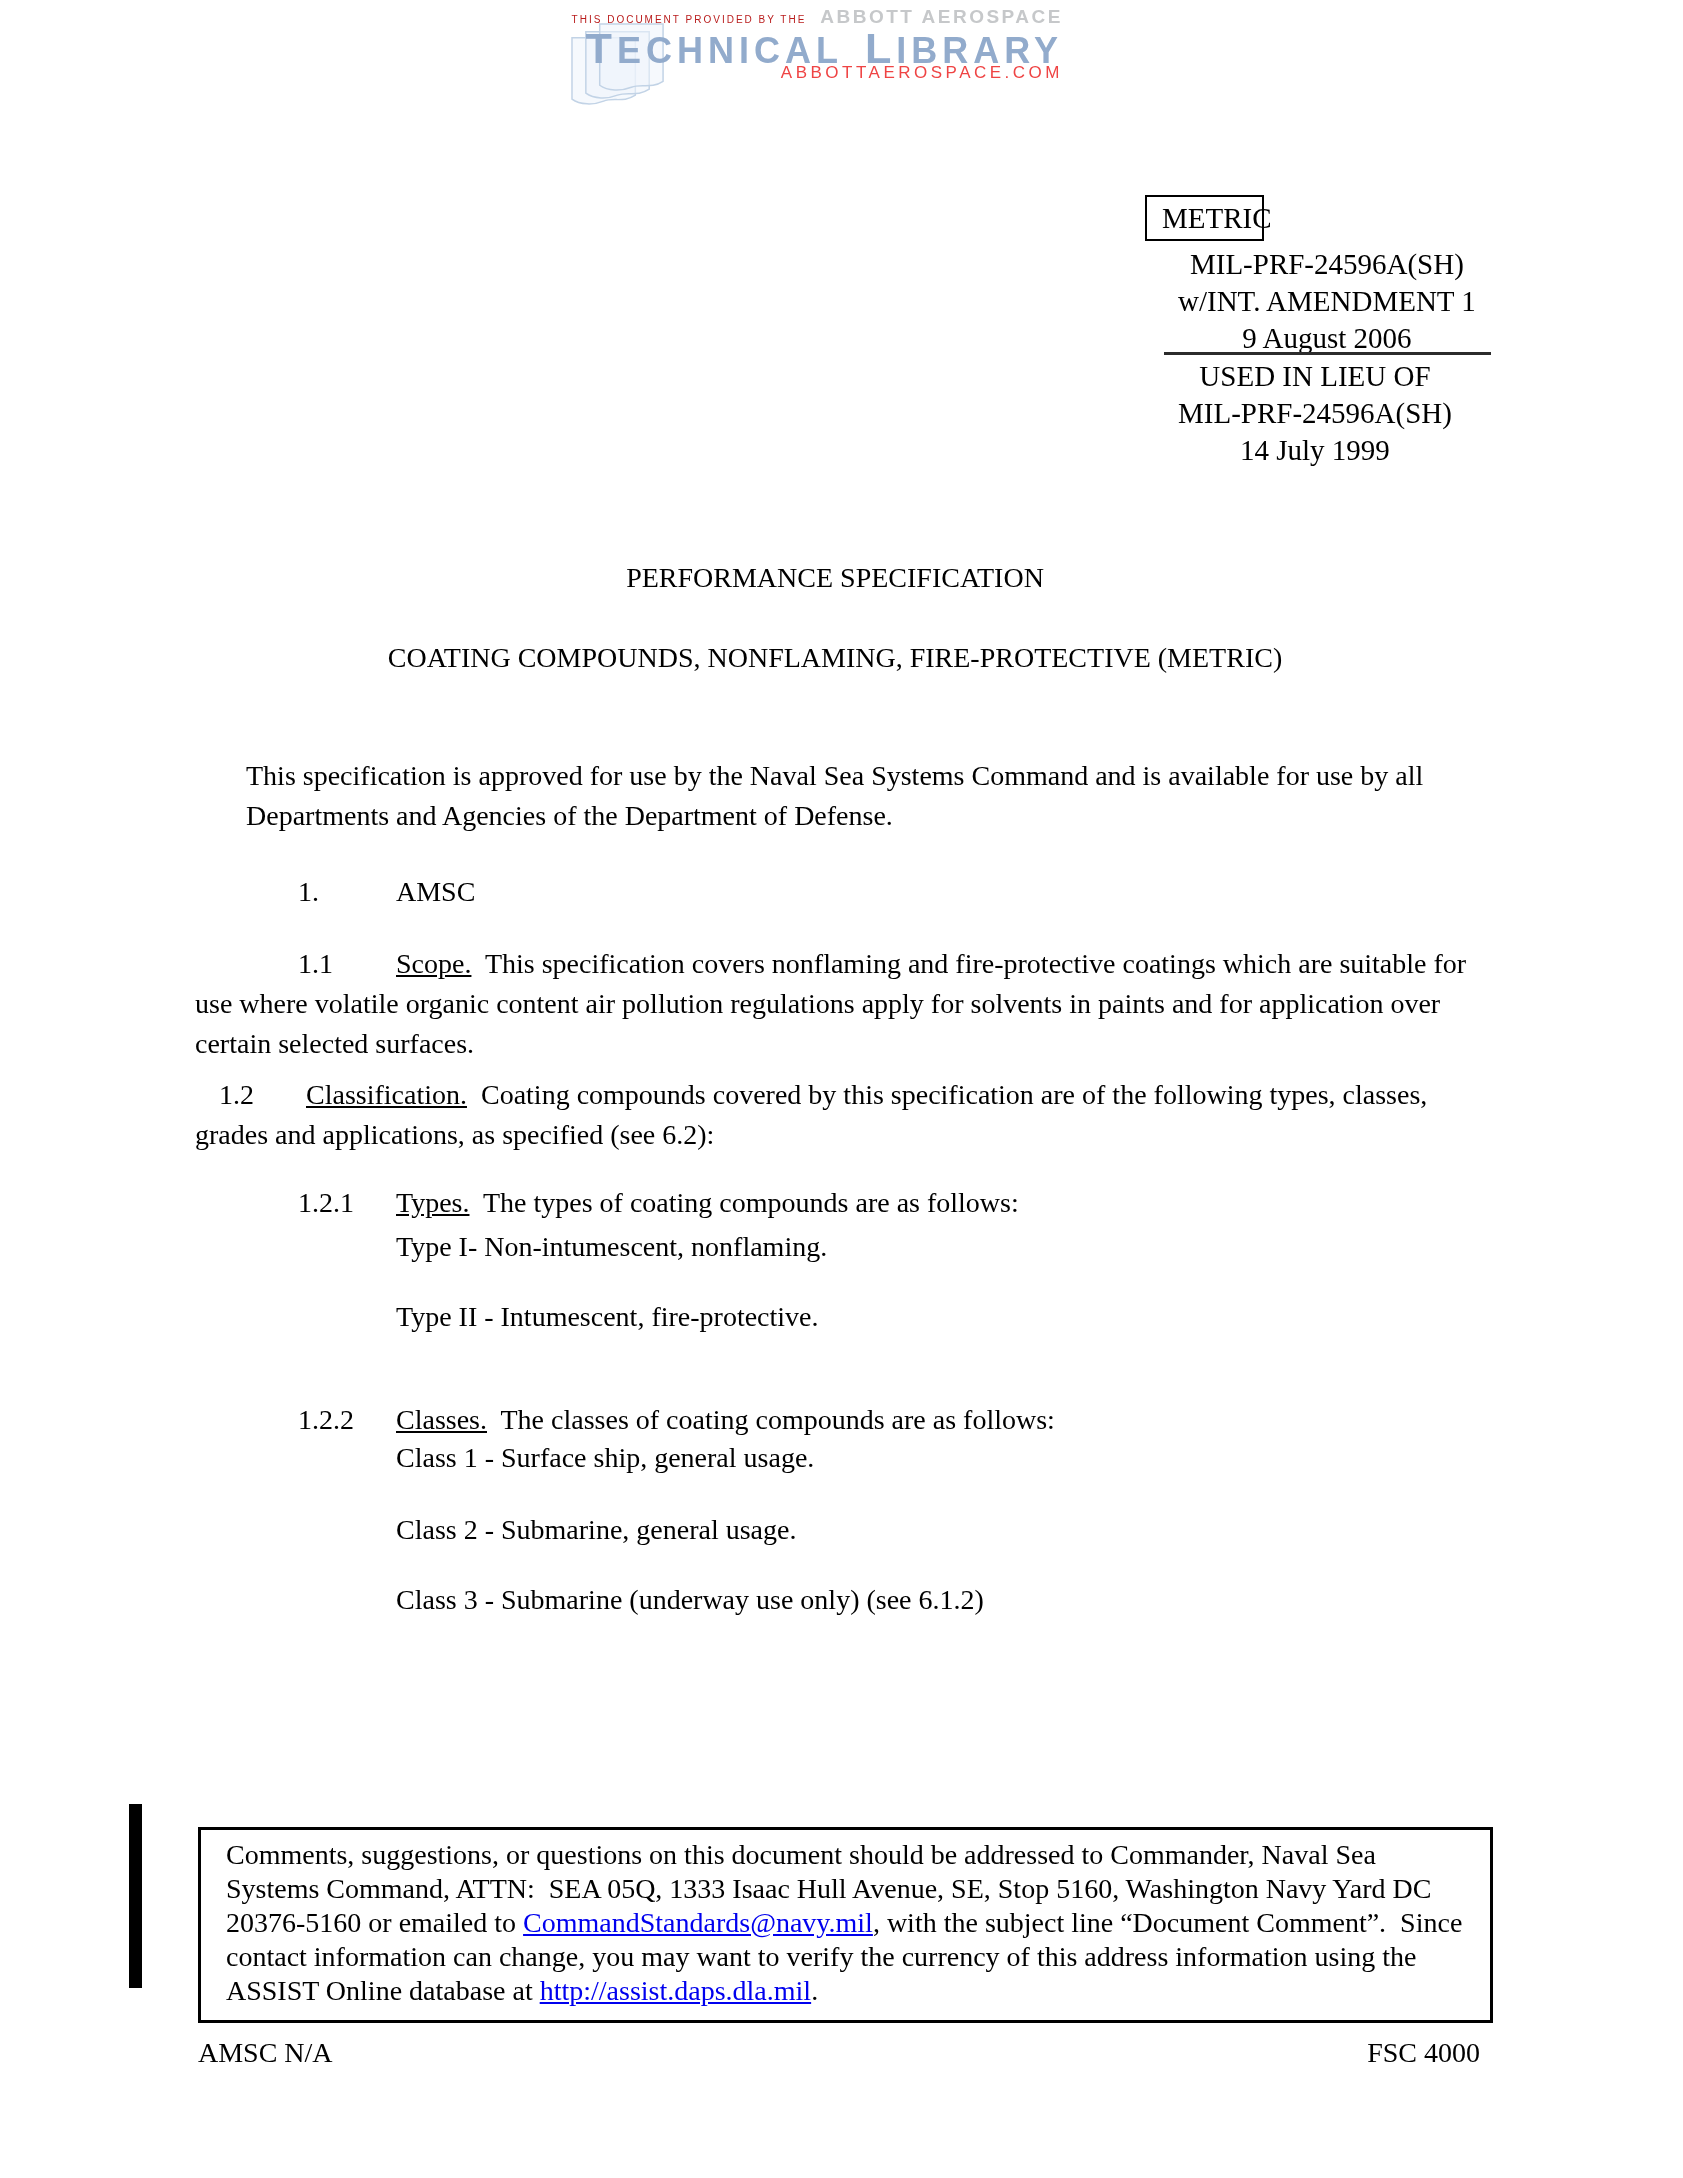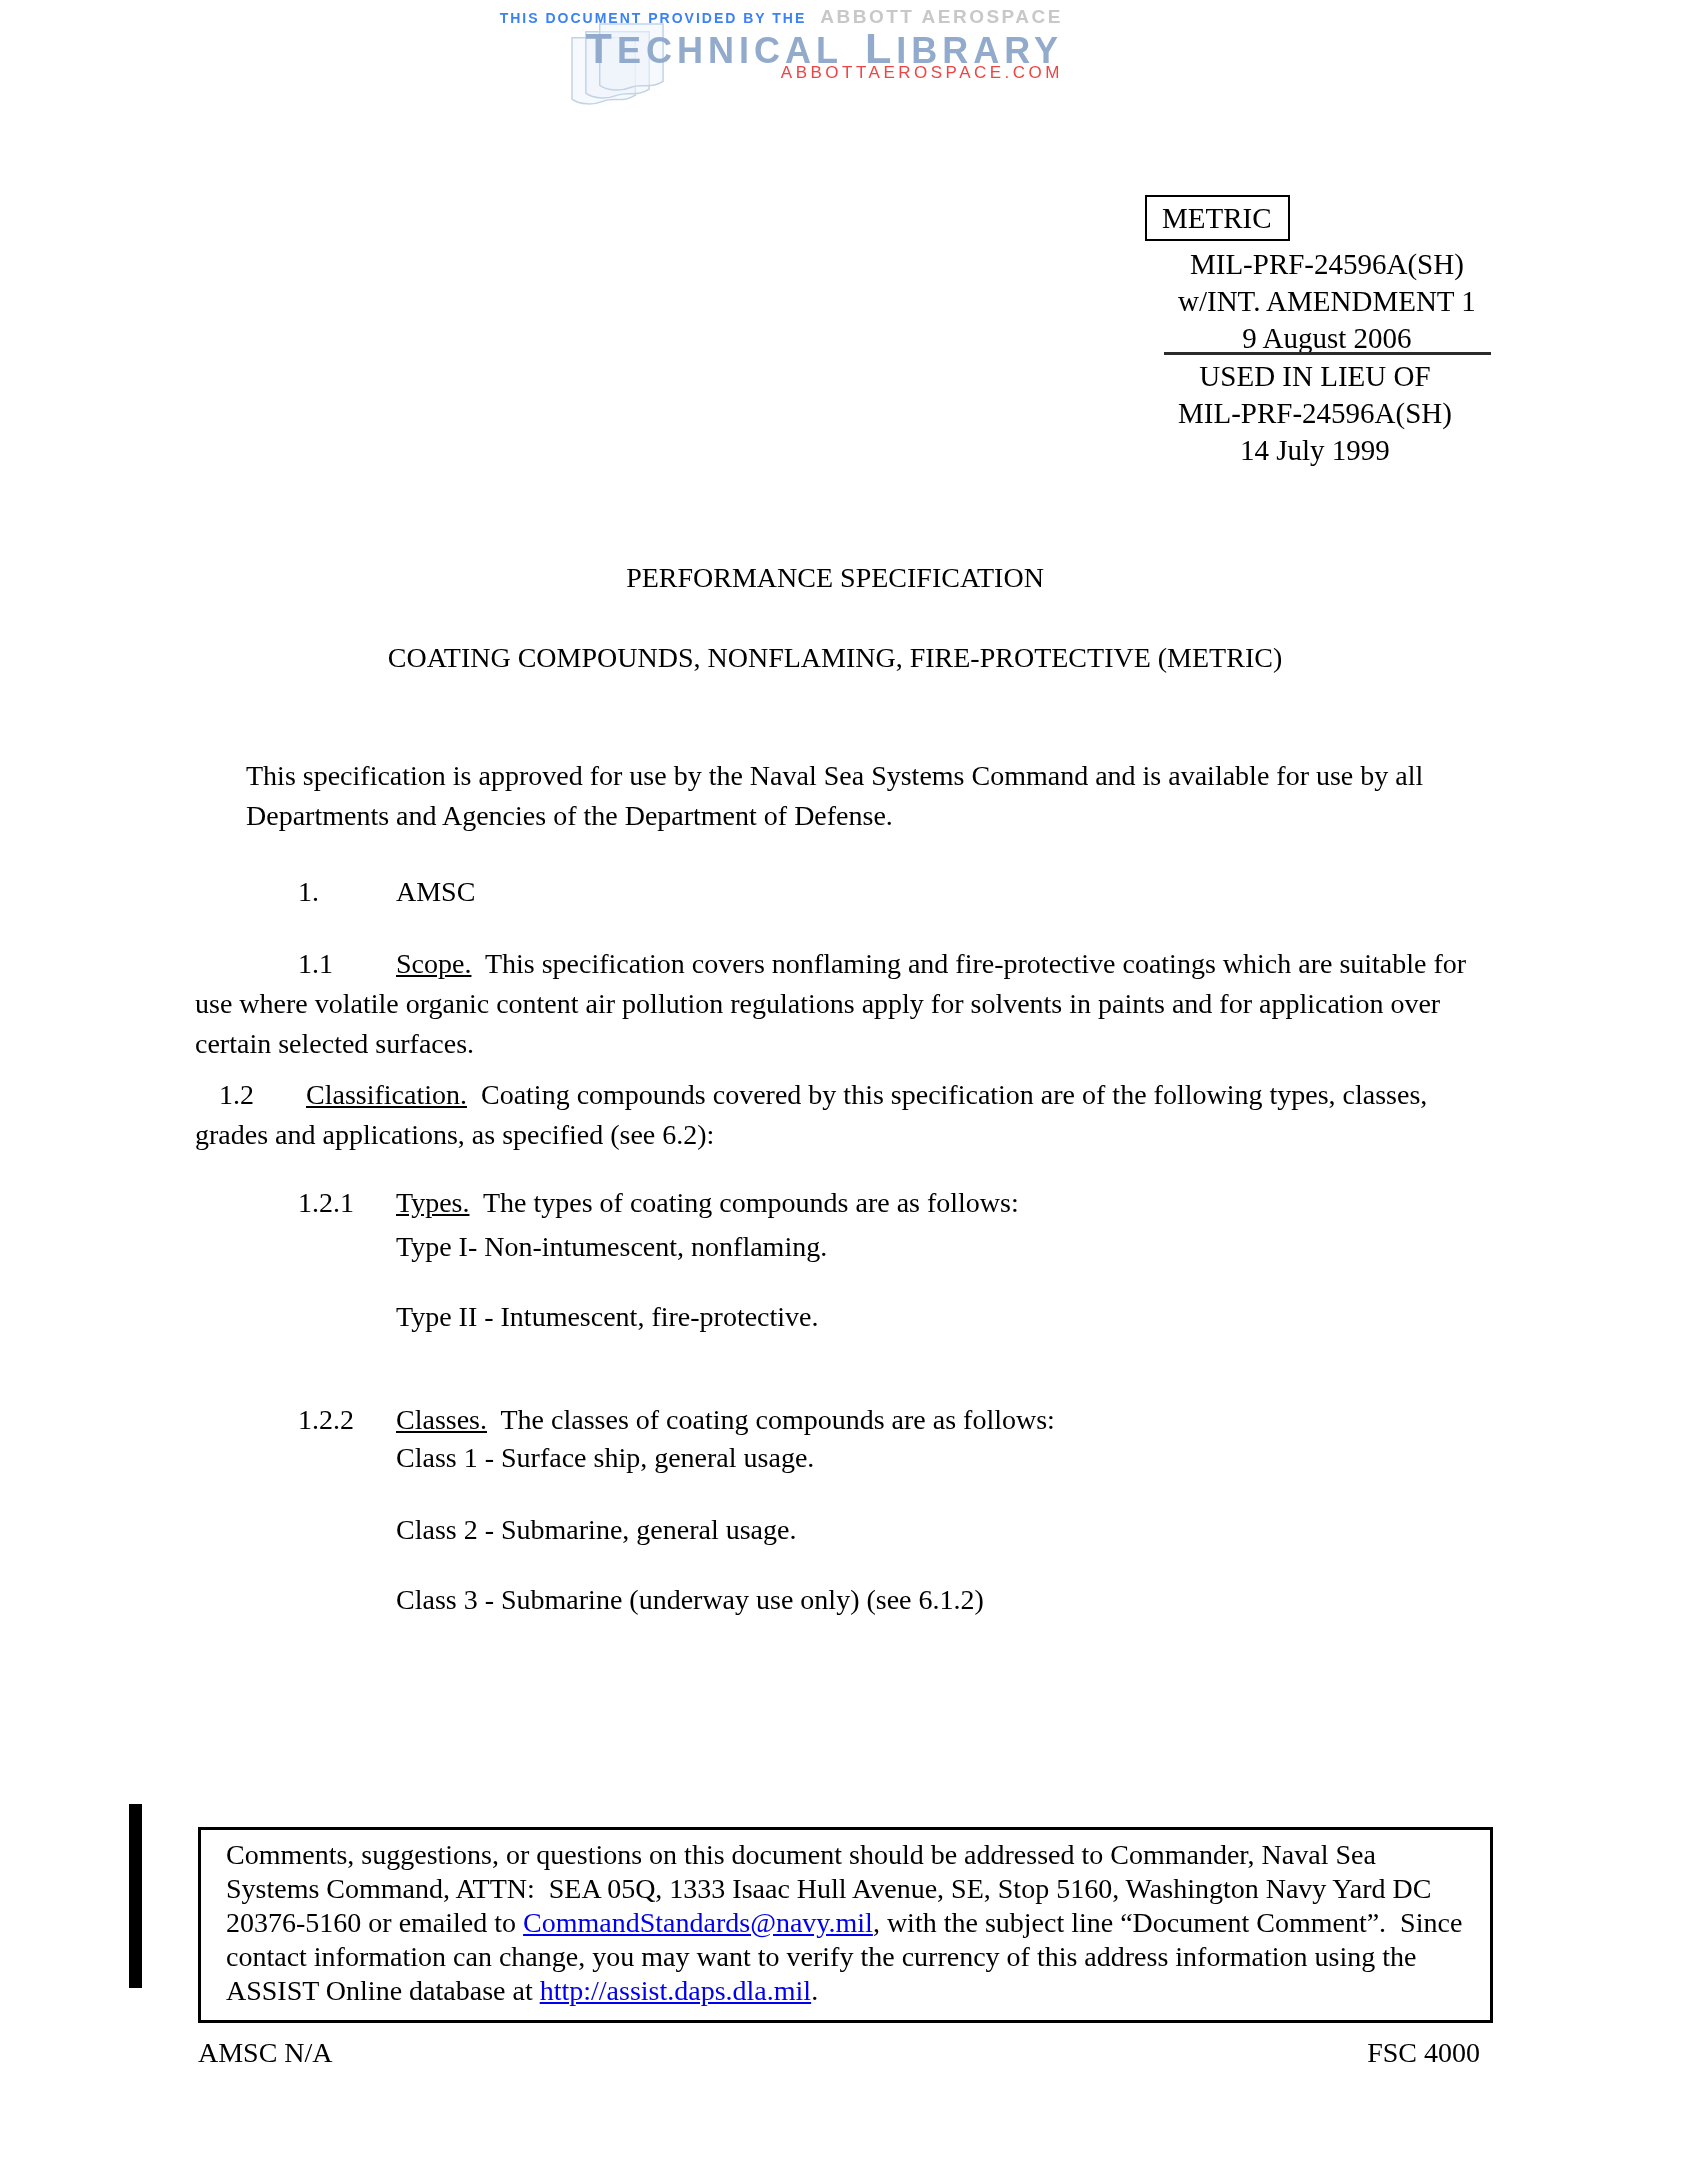--- a/index.html
+++ b/index.html
@@ -3,31 +3,31 @@
 <meta charset="utf-8">
 <style>
   html,body { margin:0; padding:0; background:#ffffff; }
   .page {
     position:relative; width:1683px; height:2178px; background:#fff;
     font-family:"Liberation Serif", serif; color:#000; overflow:hidden;
   }
   
   .logo { position:absolute; left:554px; top:0; width:515px; height:119px; font-family:"Liberation Sans", sans-serif; }
   .logo-line1 { position:absolute; top:6px; right:6px; display:flex; align-items:baseline; gap:14px; white-space:nowrap; }
-  .logo-provided { font-size:14px; letter-spacing:2px; color:#3b82f6; font-weight:bold; }
+  .logo-provided { font-size:10px; letter-spacing:2px; color:#b91c1c; font-weight:normal; }
   .logo-brand { font-size:19px; letter-spacing:2.5px; color:#c6c8ca; font-weight:bold; }
   .logo-line2 { position:absolute; top:24px; right:6px; white-space:nowrap; color:#92abcc; font-weight:bold; font-size:36px; letter-spacing:5px; }
   .logo-word { display:inline-block; }
   .logo-word::first-letter { font-size:1.2em; }
   .logo-gap { display:inline-block; width:22px; }
   .logo-line3 { position:absolute; top:63px; right:6px; white-space:nowrap; color:#ef4444; font-size:17px; letter-spacing:3.5px; font-weight:normal; }
   .logo-icon { position:absolute; left:12px; top:14px; }
   
   .metric-box {
-    position:absolute; left:1145px; top:195px; width:145px; height:46px;
+    position:absolute; left:1145px; top:195px; width:119px; height:46px;
     border:2px solid #000; box-sizing:border-box; font-size:29px; line-height:42px; padding-left:15px;
   }
   .hdr-group { position:absolute; left:1178px; font-size:29px; line-height:37px; white-space:nowrap;text-align:center; }
   .hdr-group-1 { top:246px; }
   .hdr-group-2 { top:358px; }
   .hdr-rule { position:absolute; left:1164px; top:352px; width:327px; height:3px; background:#2b2b2b; }
   
   .ttl { position:absolute; left:195px; width:1280px; text-align:center; font-size:28px; white-space:pre-wrap; }
   .para { position:absolute; left:195px; width:1280px; font-size:28px; line-height:40px; white-space:pre-wrap; }
   .para-approved { left:246px; width:1230px; }

